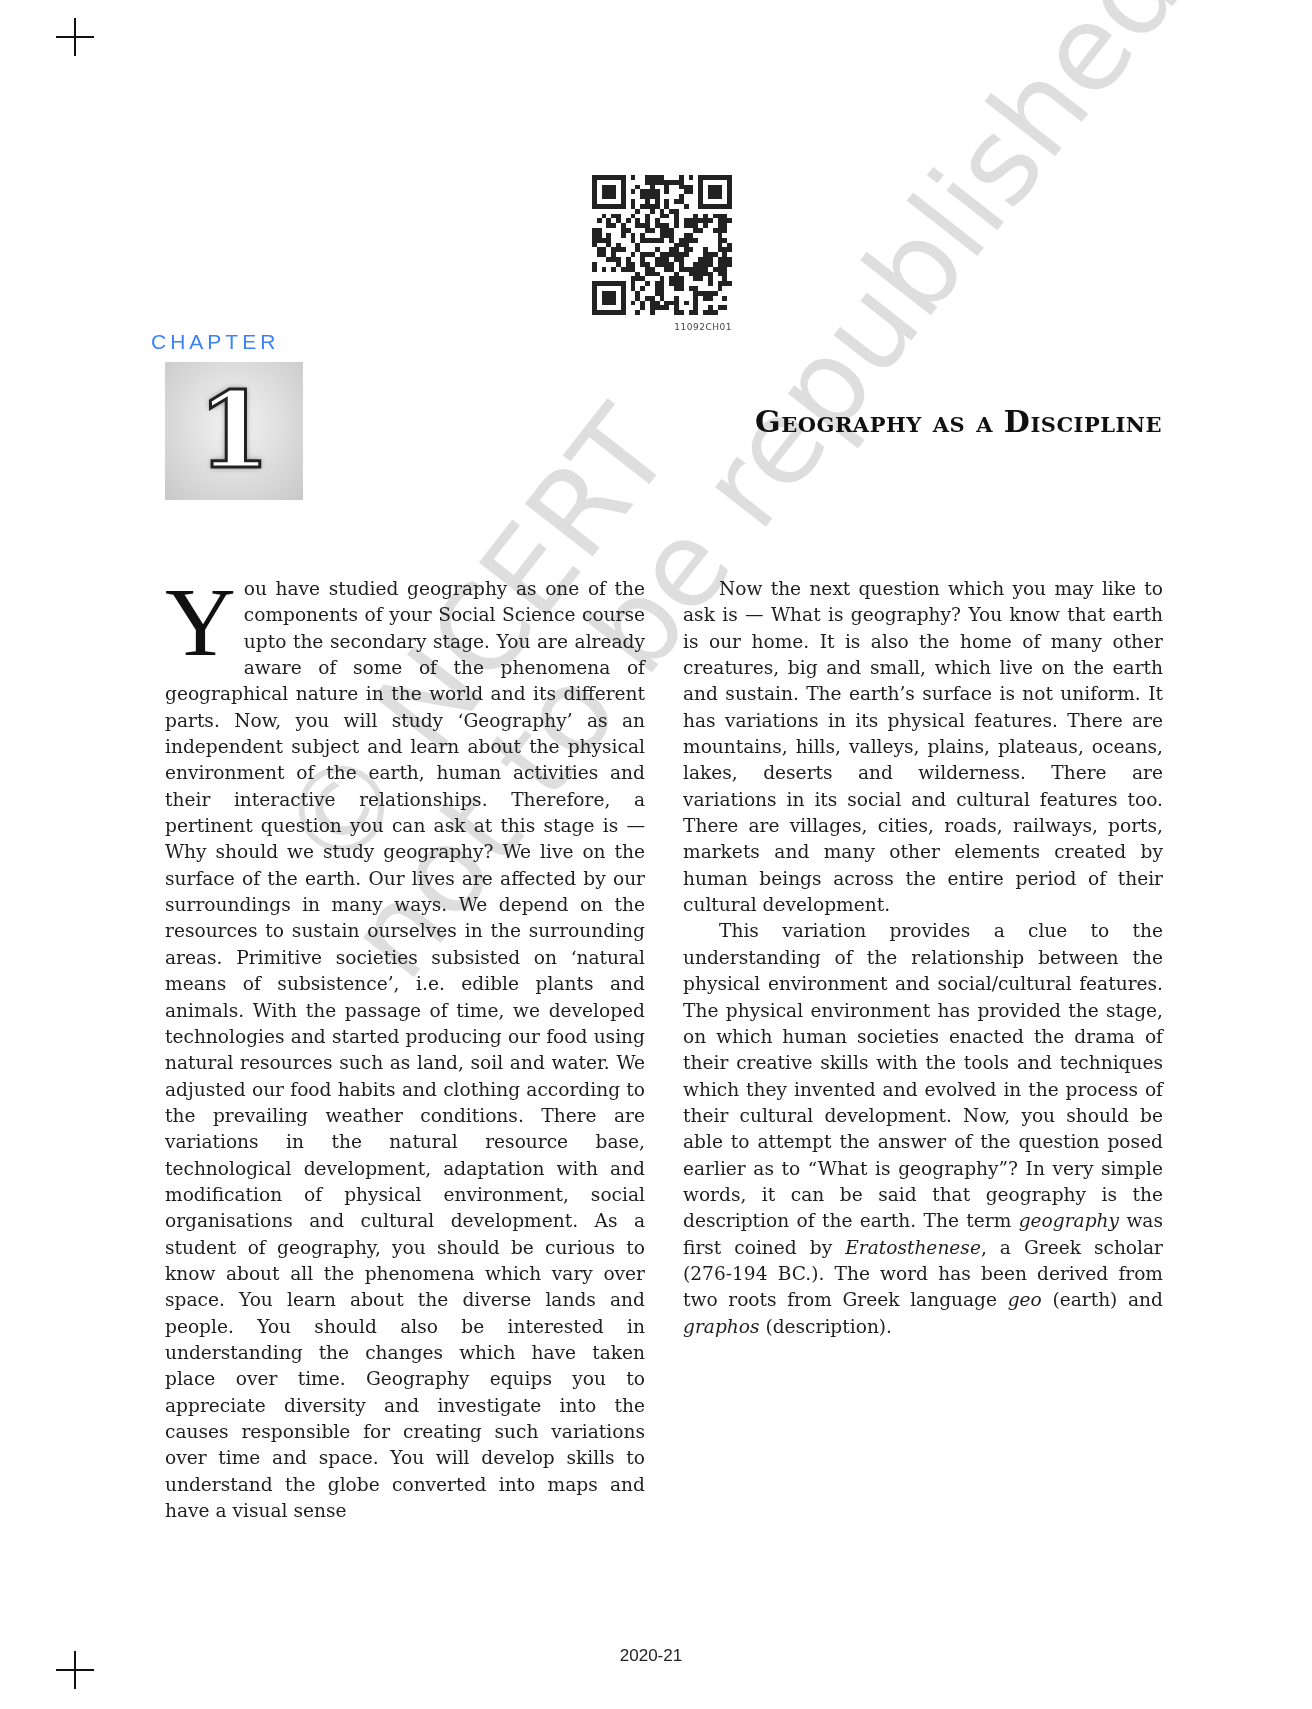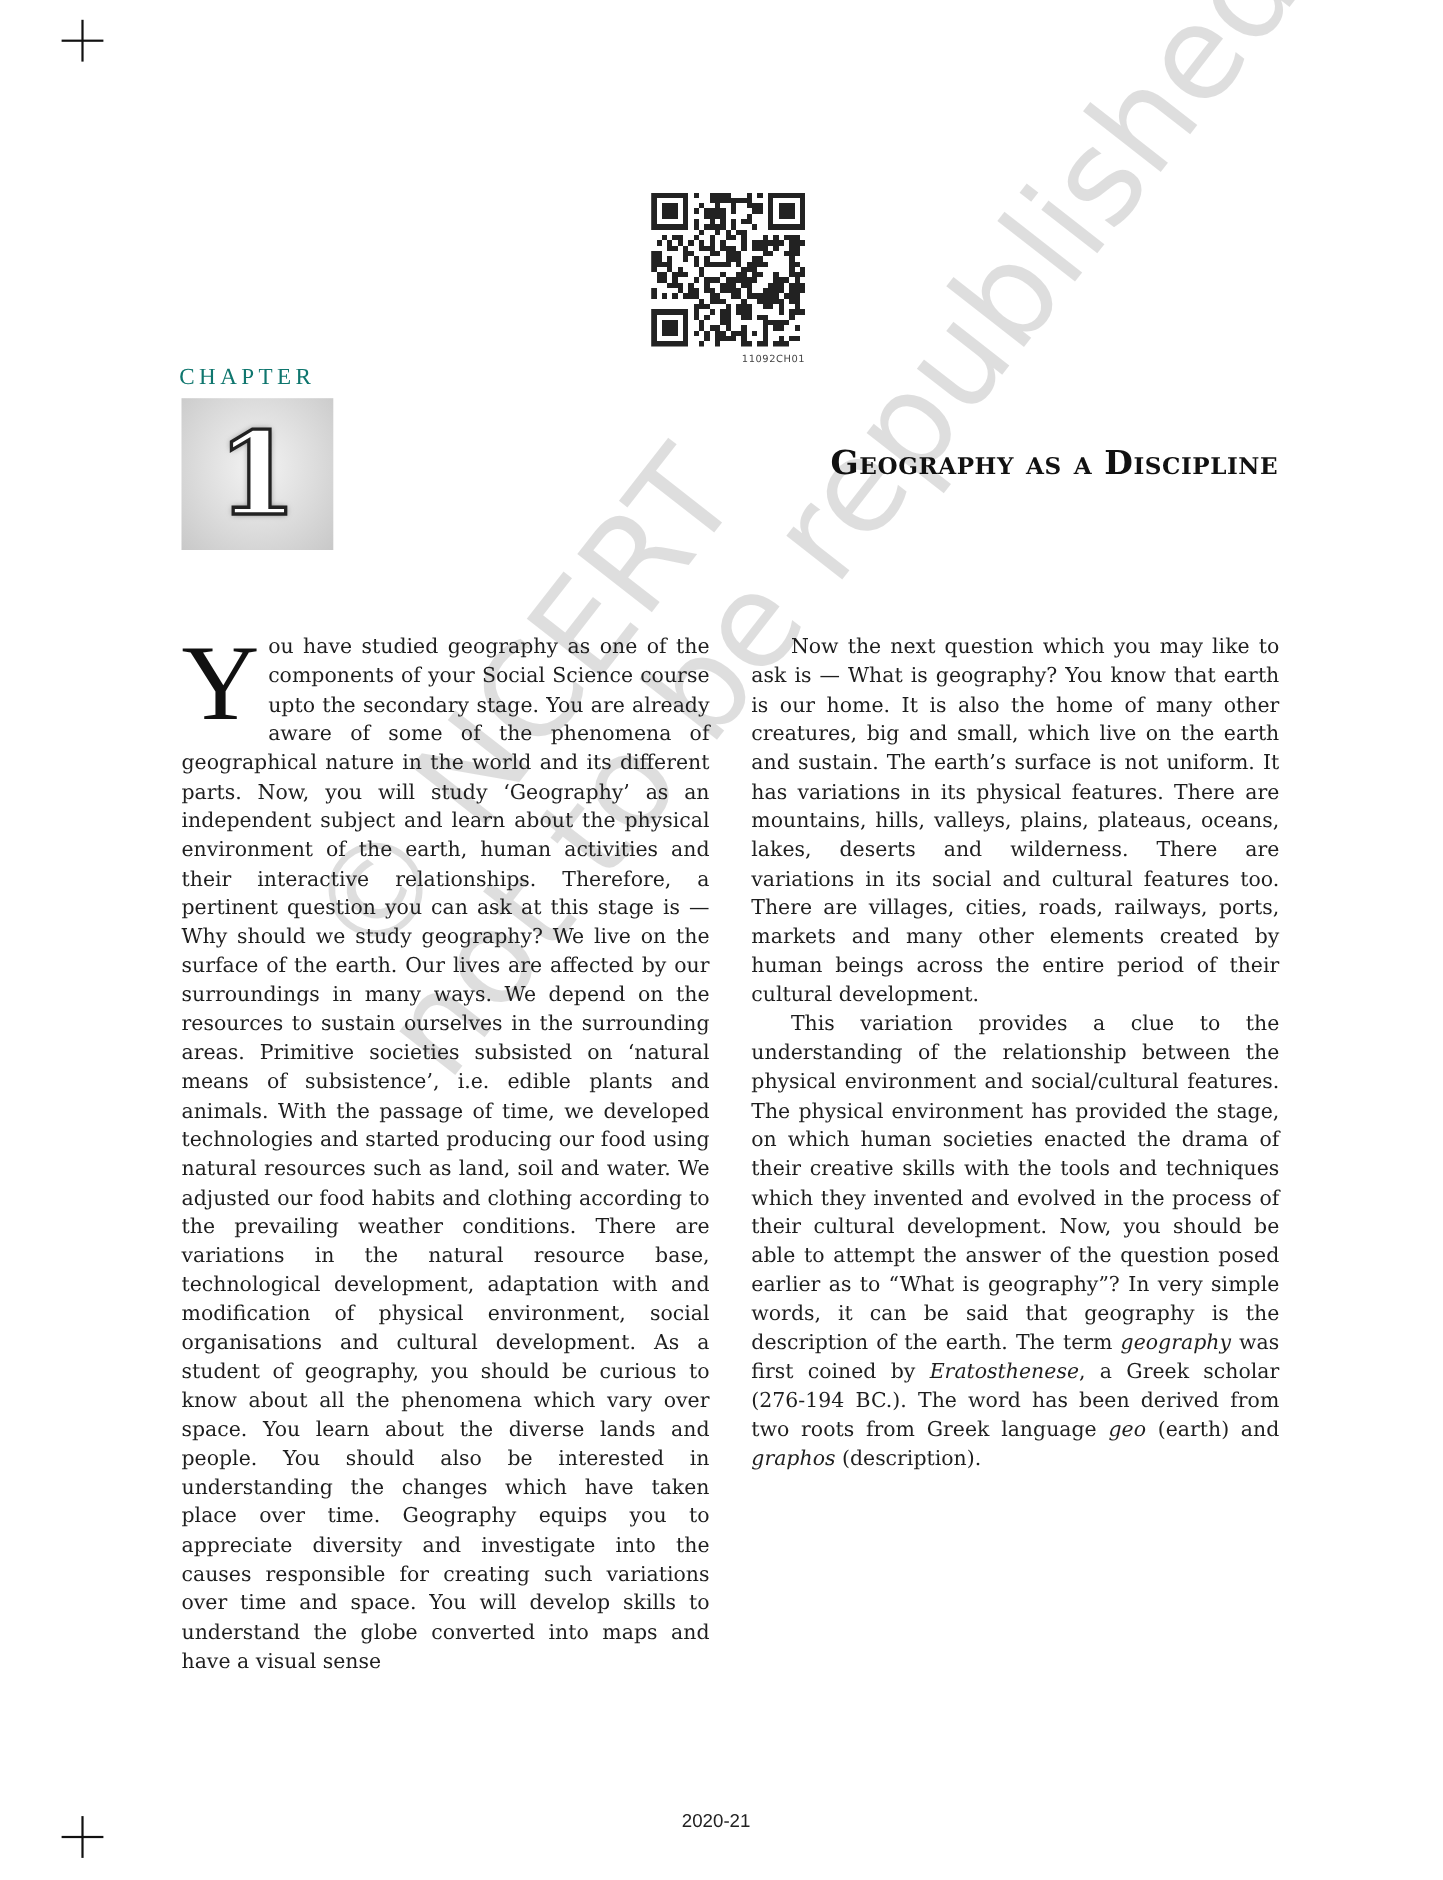--- a/index.html
+++ b/index.html
@@ -9,22 +9,22 @@
   .crop::before, .crop::after { content: ""; position: absolute; background: #111; }
   .crop::before { left: 0; top: 18px; width: 38px; height: 2px; }
   .crop::after { left: 18px; top: 0; width: 2px; height: 38px; }
   #crop-tl { left: 56px; top: 18px; }
   #crop-bl { left: 56px; top: 1651px; }
 
   #qr { position: absolute; left: 592px; top: 175px; width: 140px; height: 140px; }
   #qr-code-label { position: absolute; left: 592px; width: 140px; top: 322px; text-align: right;
                    font-family: "DejaVu Sans", sans-serif; font-size: 9px; color: #444; letter-spacing: 0.5px; }
 
-  #chapter-label { position: absolute; left: 163px; top: 330px; font-family: Liberation Serif, serif;
-                   font-size: 21px; letter-spacing: 4px; color: #0f766e; }
+  #chapter-label { position: absolute; left: 151px; top: 330px; font-family: Liberation Sans, sans-serif;
+                   font-size: 21px; letter-spacing: 4px; color: #3b82f6; }
   #chapter-box { position: absolute; left: 165px; top: 362px; width: 138px; height: 138px;
                  background: radial-gradient(ellipse at 50% 45%, #f4f4f4 0%, #dcdcdc 55%, #c8c8c8 100%); }
   #chapter-number { position: absolute; left: 0; right: 0; top: 10px; text-align: center;
                     font-family: "DejaVu Serif", serif; font-weight: bold; font-size: 104px; line-height: 118px;
                     color: #ffffff; -webkit-text-stroke: 3px #222;
                     text-shadow: 0 0 6px rgba(0,0,0,0.55); }
 
   #chapter-title { position: absolute; right: 150px; top: 404px; font-family: "DejaVu Serif", serif;
                    font-weight: bold; font-size: 30px; font-variant: small-caps; color: #111; letter-spacing: 0.5px; }
 

